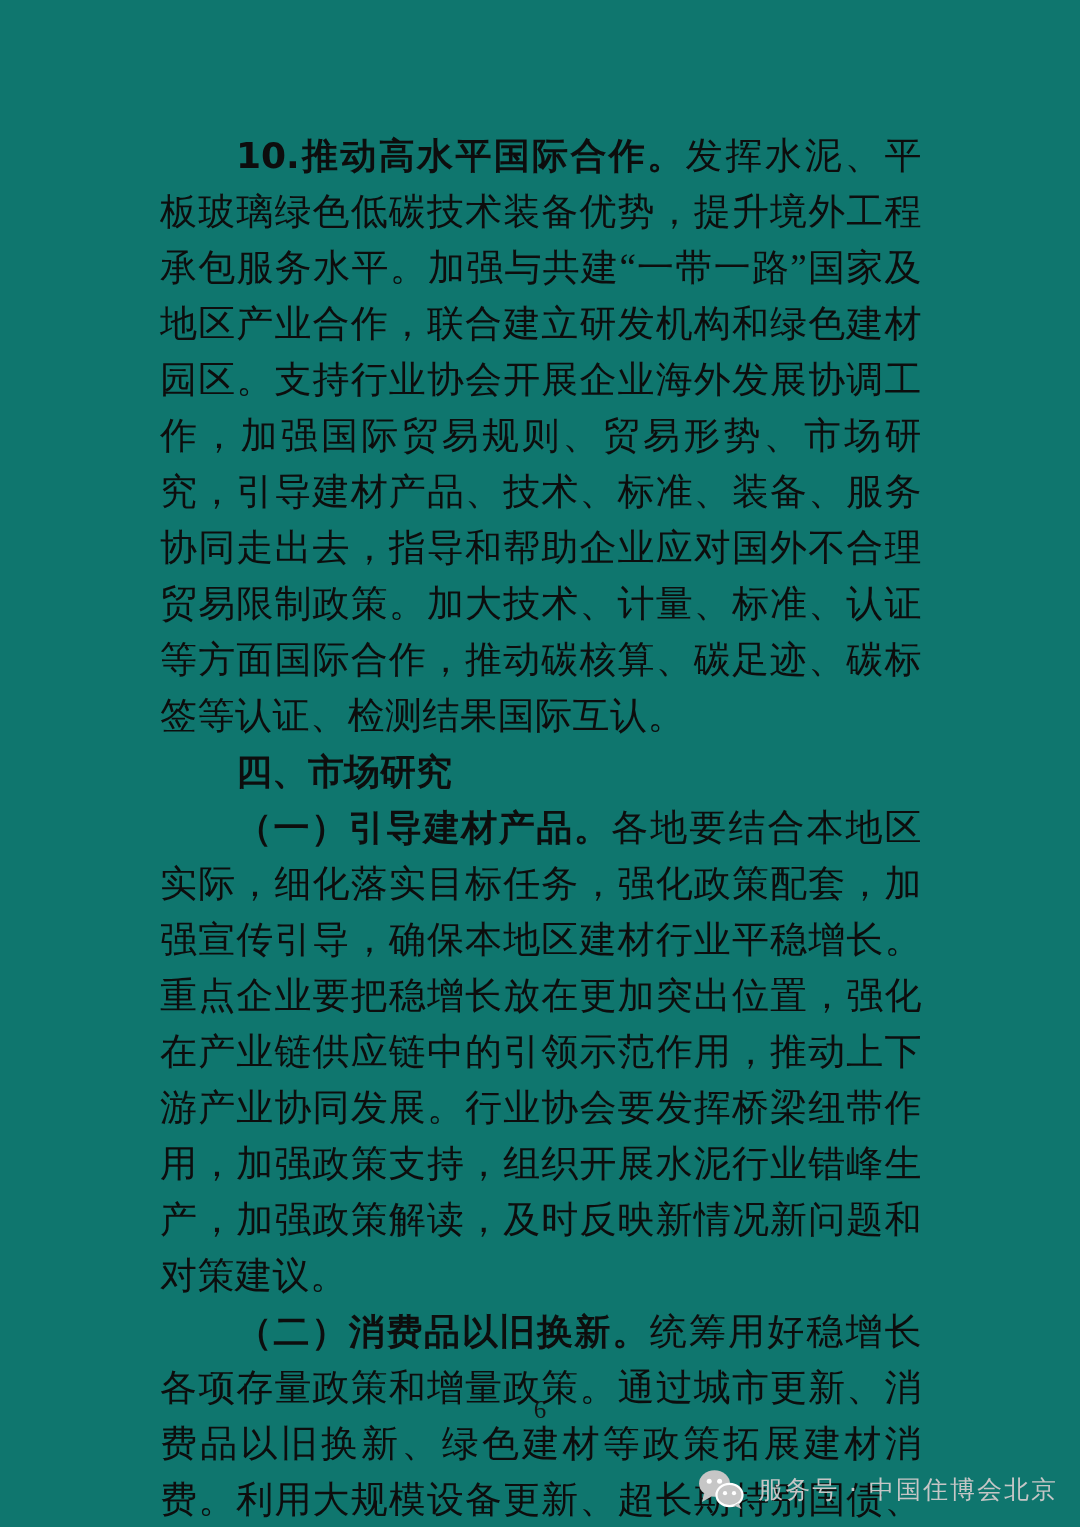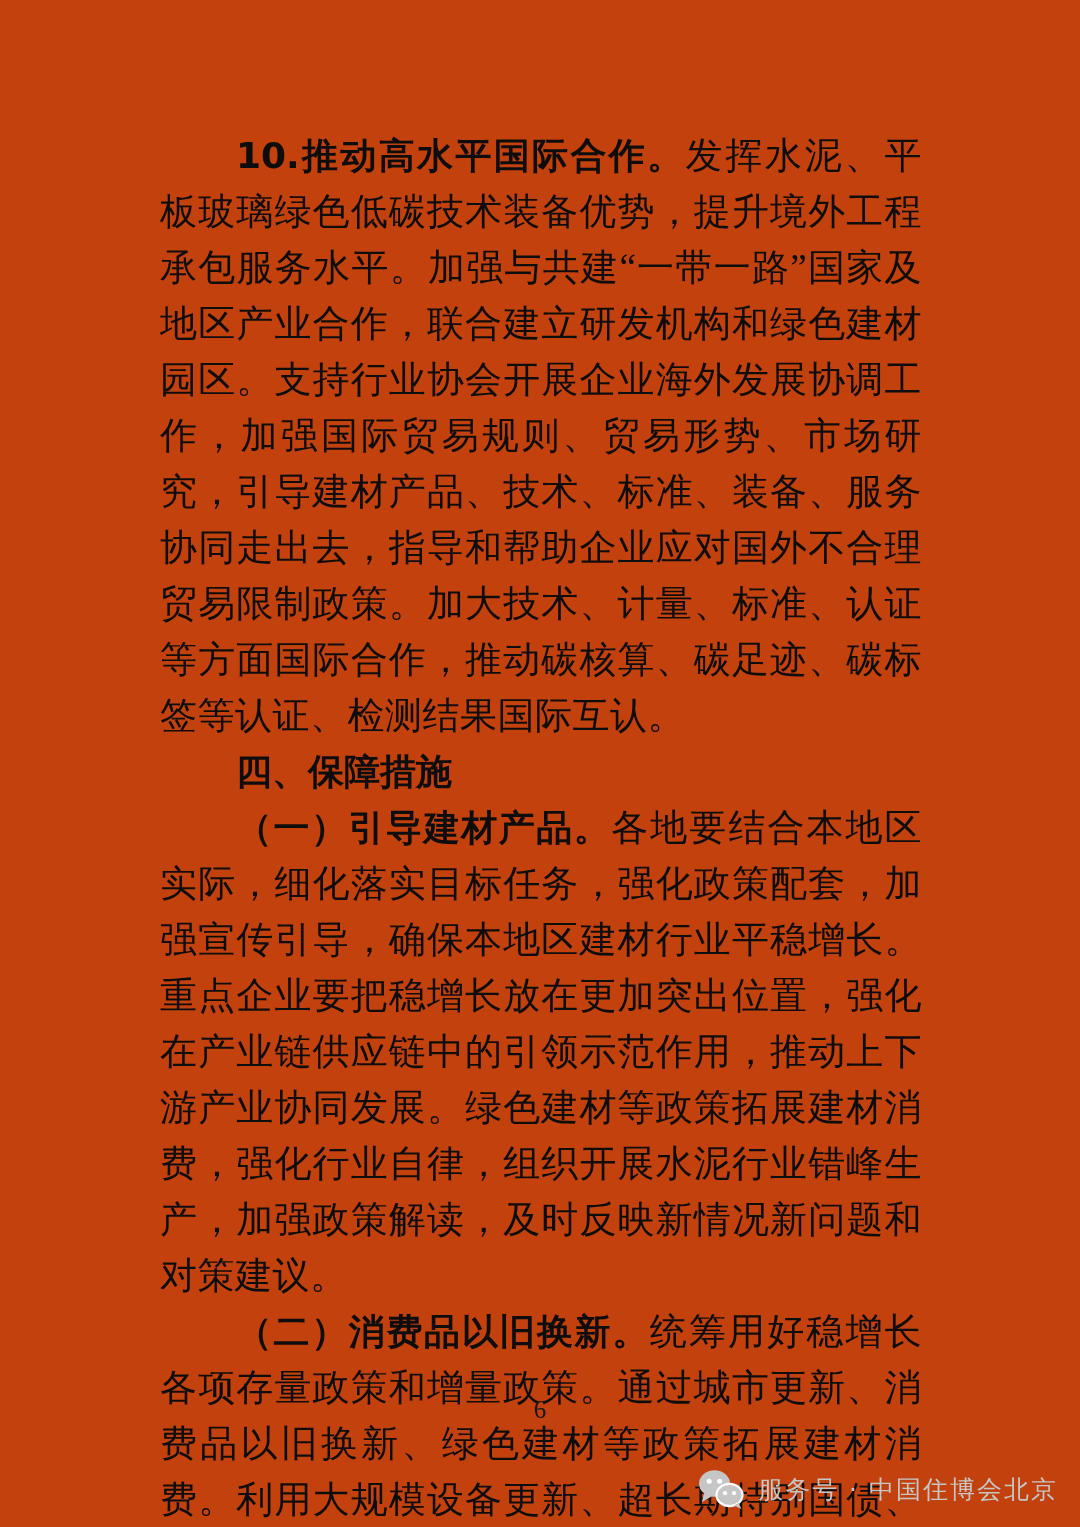--- a/index.html
+++ b/index.html
@@ -7,21 +7,21 @@
     padding: 0;
     background: #ffffff;
   }
   body {
     font-family: "Liberation Serif", "DejaVu Serif", serif;
   }
   .page {
     position: relative;
     width: 1080px;
     height: 1527px;
-    background: #c2410c;
+    background: #0f766e;
     overflow: hidden;
     box-sizing: border-box;
   }
   .content {
     position: absolute;
     left: 160px;
     top: 128px;
     width: 762px;
   }
   
@@ -93,24 +93,24 @@
 <body>
 
 <div class="page">
 
   <div class="content">
 
     <p class="para">
       <span class="runin">10.推动高水平国际合作。</span><span>发挥水泥、平板玻璃绿色低碳技术装备优势，提升境外工程承包服务水平。加强与共建“一带一路”国家及地区产业合作，联合建立研发机构和绿色建材园区。支持行业协会开展企业海外发展协调工作，加强国际贸易规则、贸易形势、市场研究，引导建材产品、技术、标准、装备、服务协同走出去，指导和帮助企业应对国外不合理贸易限制政策。加大技术、计量、标准、认证等方面国际合作，推动碳核算、碳足迹、碳标签等认证、检测结果国际互认。</span>
     </p>
 
-    <p class="section-heading">四、保障措施</p>
+    <p class="section-heading">四、市场研究</p>
 
     <p class="para">
-      <span class="runin">（一）引导建材产品。</span><span>各地要结合本地区实际，细化落实目标任务，强化政策配套，加强宣传引导，确保本地区建材行业平稳增长。重点企业要把稳增长放在更加突出位置，强化在产业链供应链中的引领示范作用，推动上下游产业协同发展。绿色建材等政策拓展建材消费，强化行业自律，组织开展水泥行业错峰生产，加强政策解读，及时反映新情况新问题和对策建议。</span>
+      <span class="runin">（一）引导建材产品。</span><span>各地要结合本地区实际，细化落实目标任务，强化政策配套，加强宣传引导，确保本地区建材行业平稳增长。重点企业要把稳增长放在更加突出位置，强化在产业链供应链中的引领示范作用，推动上下游产业协同发展。行业协会要发挥桥梁纽带作用，加强政策支持，组织开展水泥行业错峰生产，加强政策解读，及时反映新情况新问题和对策建议。</span>
     </p>
 
     <p class="para">
       <span class="runin">（二）消费品以旧换新。</span><span>统筹用好稳增长各项存量政策和增量政策。通过城市更新、消费品以旧换新、绿色建材等政策拓展建材消费。利用大规模设备更新、超长期特别国债、科技创新和技术改造再贷款等政策支持企业设备更新和技术改造。通过首批次应用保险补偿机制和产业投资基金等渠道，加大对重点先进无机非金属材料研发及应用的支持力</span>
     </p>
 
   </div>
 
   <div class="page-number">6</div>
 

